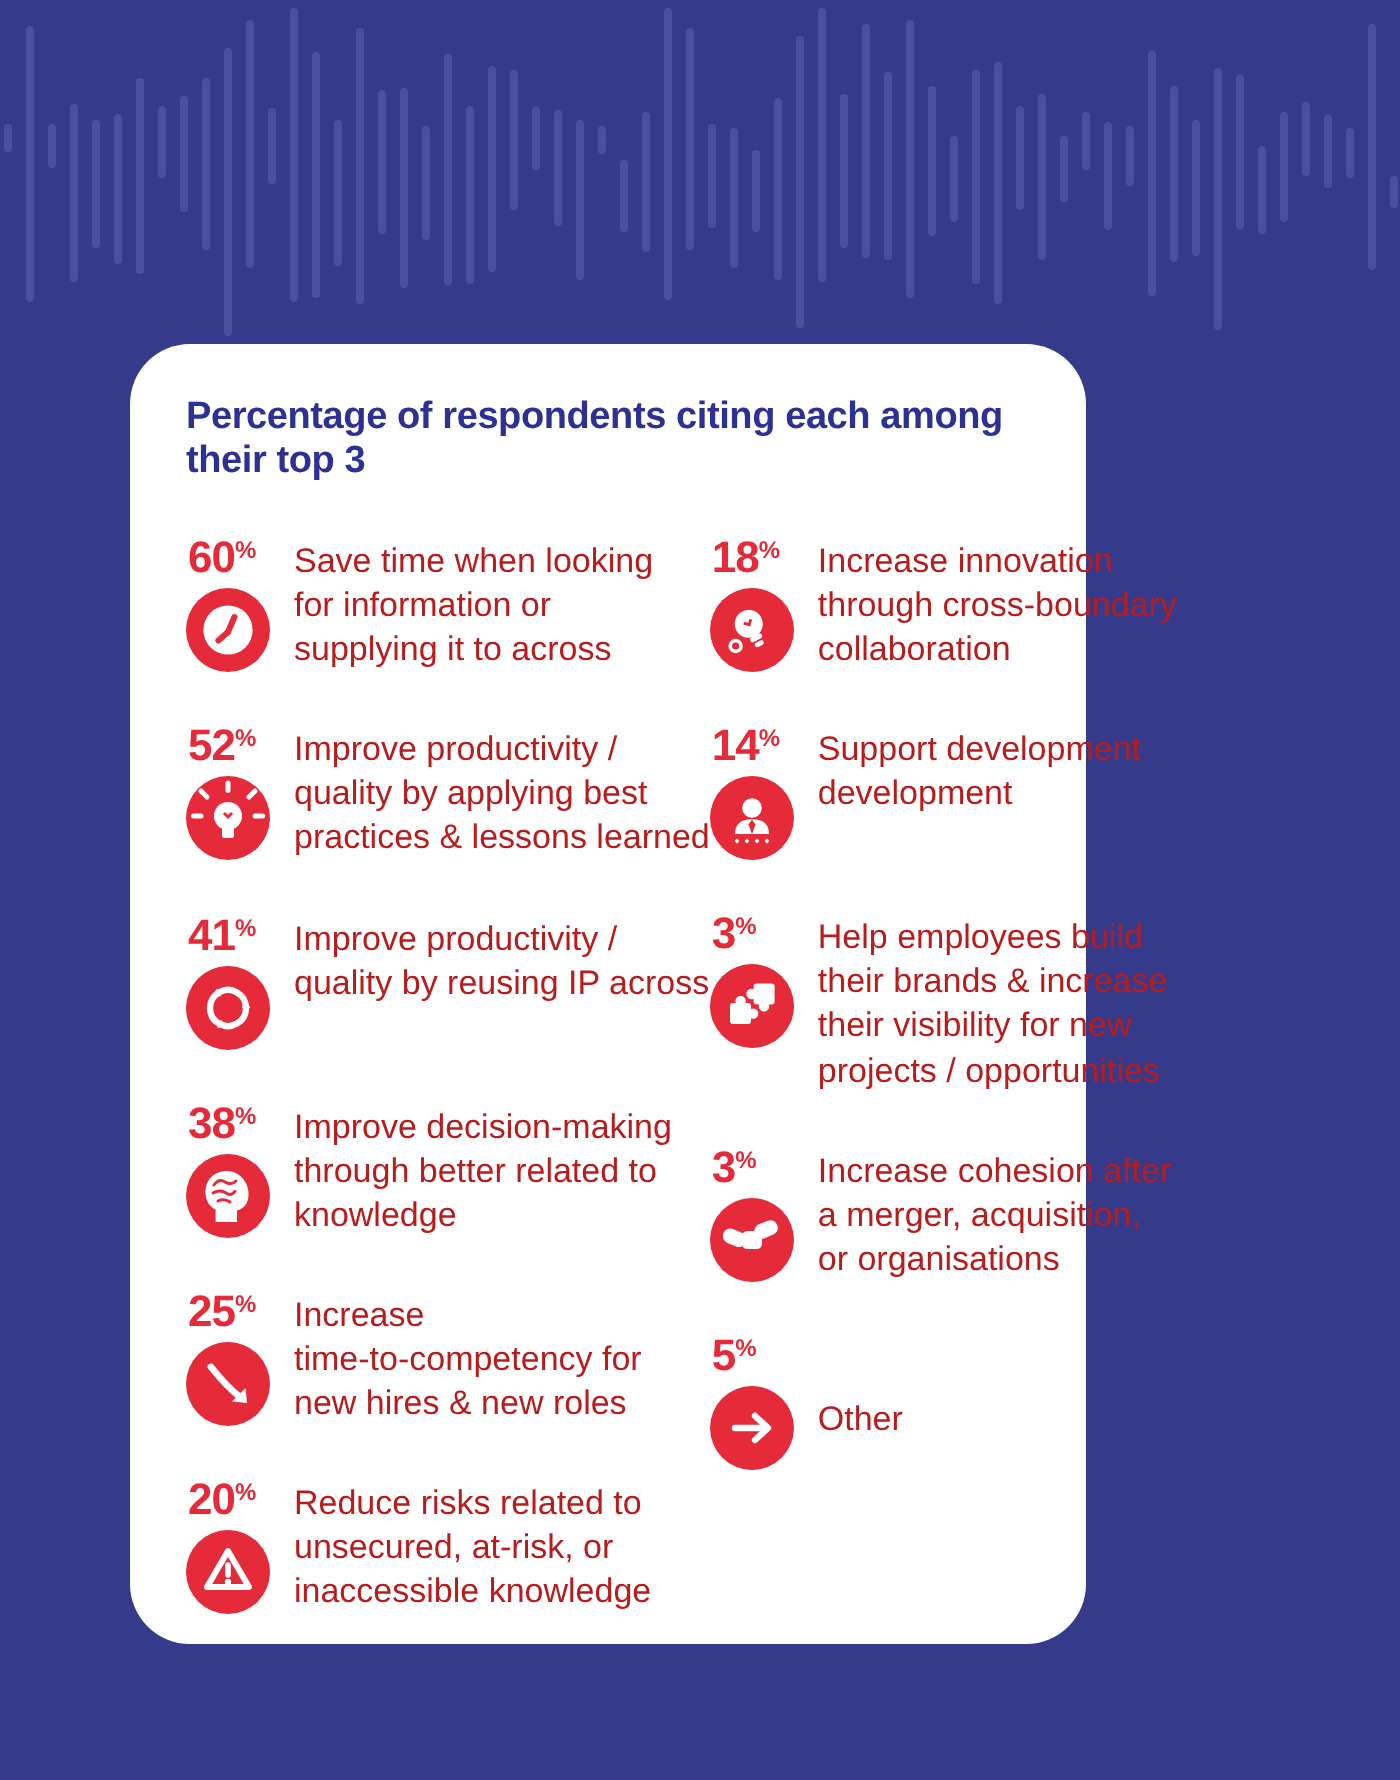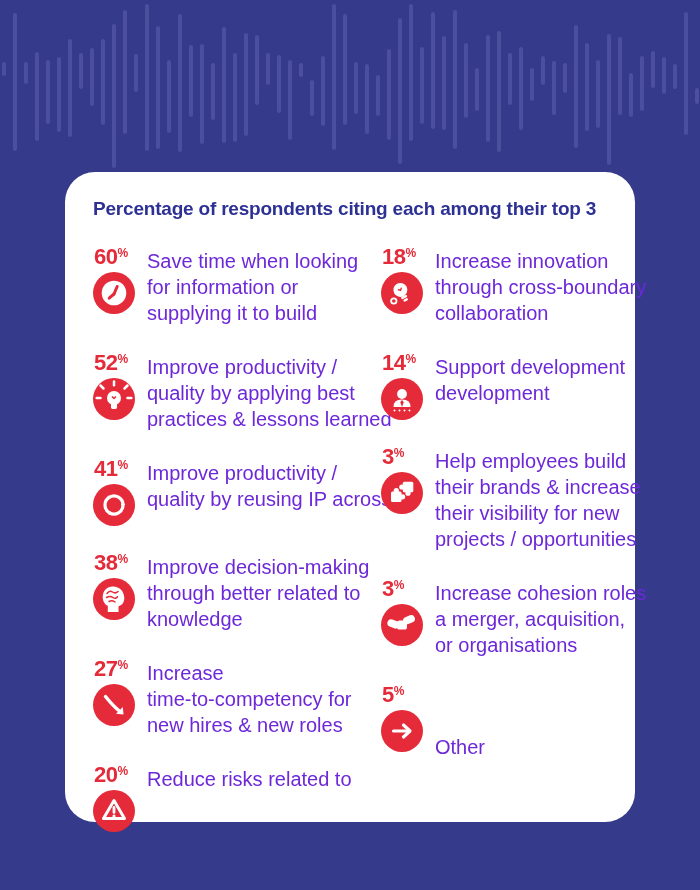--- a/index.html
+++ b/index.html
@@ -10,41 +10,41 @@
   }
   .wave{position:absolute;top:0;left:0;width:700px;height:172px;overflow:hidden;z-index:1;}
   .wave .bar{position:absolute;width:4px;border-radius:2.5px;background:#4b4f9e;}
   .title{
     position:absolute;top:54px;left:0;width:700px;z-index:2;margin:0;
     text-align:center;color:#ffffff;font-size:26px;font-weight:bold;
     line-height:1.3;letter-spacing:-0.2px;
   }
   .title span{display:block;}
   .card{
-    position:absolute;left:65px;top:172px;width:570px;height:650px;z-index:3;
+    position:absolute;left:65px;top:172px;width:478px;height:650px;z-index:3;
     background:#ffffff;border-radius:30px;box-sizing:border-box;
     padding:26px 28px 0 28px;
   }
   .heading{
     margin:0 0 26px 0;color:#2d3194;font-size:19px;font-weight:bold;
     letter-spacing:-0.2px;
   }
   .cols{display:flex;}
   .col{display:flex;flex-direction:column;gap:26px;}
   .col-left{width:288px;}
   .col-right{width:226px;}
   .item{display:flex;align-items:flex-start;}
   .badge-col{width:46px;margin-right:8px;display:flex;flex-direction:column;align-items:flex-start;flex:none;}
   .pct{color:#e52a39;font-weight:bold;font-size:22px;line-height:1;letter-spacing:-0.5px;margin:0 0 4px 1px;}
   .pct .sym{font-size:12px;position:relative;top:-7px;letter-spacing:0;}
   .icon-badge{width:42px;height:42px;line-height:0;}
   .icon-badge svg{display:block;}
-  .text{font-size:20px;color:#6d28d9;line-height:1.3;padding-top:2px;}
+  .text{font-size:17px;color:#b91c1c;line-height:1.3;padding-top:2px;}
   .text .line{display:block;white-space:nowrap;}
-  .item.align-icon .text{margin-top:48px;text-align:right;}
+  .item.align-icon .text{margin-top:30px;text-align:right;}
 </style>
 </head>
 <body>
 
 <div class="stage">
   <div class="wave" id="wave">
       <div class="bar" style="left: 2px; height: 14px; top: 62px;"></div>
       <div class="bar" style="left: 13px; height: 138px; top: 13px;"></div>
       <div class="bar" style="left: 24px; height: 22px; top: 62px;"></div>
       <div class="bar" style="left: 35px; height: 89px; top: 52px;"></div>
@@ -123,21 +123,21 @@
                   <g stroke="#e52a39" stroke-width="3" stroke-linecap="round">
                     <line x1="0" y1="1" x2="3.2" y2="-6.5"></line>
                     <line x1="0" y1="1" x2="-4.8" y2="5.2"></line>
                   </g>
                 </svg>
               </div>
             </div>
             <div class="text">
               <span class="line">Save time when looking</span>
               <span class="line">for information or</span>
-              <span class="line">supplying it to build</span>
+              <span class="line">supplying it to across</span>
             </div>
           </div>
           <div class="item">
             <div class="badge-col">
               <div class="pct"><span class="num">52</span><span class="sym">%</span></div>
               <div class="icon-badge">
                 <svg width="42" height="42" viewBox="-21 -21 42 42" xmlns="http://www.w3.org/2000/svg">
                   <circle r="21" fill="#e52a39"></circle>
                   <g stroke="#fff" stroke-width="2.5" stroke-linecap="round">
                     <line x1="-10.5" y1="-10.5" x2="-13.5" y2="-13.5"></line>
@@ -201,21 +201,21 @@
               </div>
             </div>
             <div class="text">
               <span class="line">Improve decision-making</span>
               <span class="line">through better related to</span>
               <span class="line">knowledge</span>
             </div>
           </div>
           <div class="item">
             <div class="badge-col">
-              <div class="pct"><span class="num">27</span><span class="sym">%</span></div>
+              <div class="pct"><span class="num">25</span><span class="sym">%</span></div>
               <div class="icon-badge">
                 <svg width="42" height="42" viewBox="-21 -21 42 42" xmlns="http://www.w3.org/2000/svg">
                   <circle r="21" fill="#e52a39"></circle>
                   <path d="M-8.5 -8.5 Q-0.5 1.5 6 6.5" stroke="#fff" stroke-width="3.4" fill="none" stroke-linecap="round"></path>
                   <polygon points="9.5,9.5 2,8.8 8.8,2" fill="#fff"></polygon>
                 </svg>
               </div>
             </div>
             <div class="text">
               <span class="line">Increase</span>
@@ -230,20 +230,22 @@
                 <svg width="42" height="42" viewBox="-21 -21 42 42" xmlns="http://www.w3.org/2000/svg">
                   <circle r="21" fill="#e52a39"></circle>
                   <path d="M0 -10.5 L10.5 7.5 L-10.5 7.5 Z" fill="none" stroke="#fff" stroke-width="3" stroke-linejoin="round"></path>
                   <line x1="0" y1="-3.5" x2="0" y2="1.5" stroke="#fff" stroke-width="2.8" stroke-linecap="round"></line>
                   <circle cx="0" cy="5" r="1.6" fill="#fff"></circle>
                 </svg>
               </div>
             </div>
             <div class="text">
               <span class="line">Reduce risks related to</span>
+              <span class="line">unsecured, at-risk, or</span>
+              <span class="line">inaccessible knowledge</span>
             </div>
           </div>
         </div>
       <div class="col col-right" id="col-right">
           <div class="item">
             <div class="badge-col">
               <div class="pct"><span class="num">18</span><span class="sym">%</span></div>
               <div class="icon-badge">
                 <svg width="42" height="42" viewBox="-21 -21 42 42" xmlns="http://www.w3.org/2000/svg">
                   <circle r="21" fill="#e52a39"></circle>
@@ -316,21 +318,21 @@
                   <circle r="21" fill="#e52a39"></circle>
                   <g fill="#fff">
                     <rect x="-14.5" y="-1.5" width="12" height="7.5" rx="3.6" transform="rotate(22)"></rect>
                     <rect x="2.5" y="-6" width="12" height="7.5" rx="3.6" transform="rotate(-22)"></rect>
                     <rect x="-5" y="-4.5" width="10" height="9" rx="2.6"></rect>
                   </g>
                 </svg>
               </div>
             </div>
             <div class="text">
-              <span class="line">Increase cohesion roles</span>
+              <span class="line">Increase cohesion after</span>
               <span class="line">a merger, acquisition,</span>
               <span class="line">or organisations</span>
             </div>
           </div>
           <div class="item align-icon">
             <div class="badge-col">
               <div class="pct"><span class="num">5</span><span class="sym">%</span></div>
               <div class="icon-badge">
                 <svg width="42" height="42" viewBox="-21 -21 42 42" xmlns="http://www.w3.org/2000/svg">
                   <circle r="21" fill="#e52a39"></circle>

